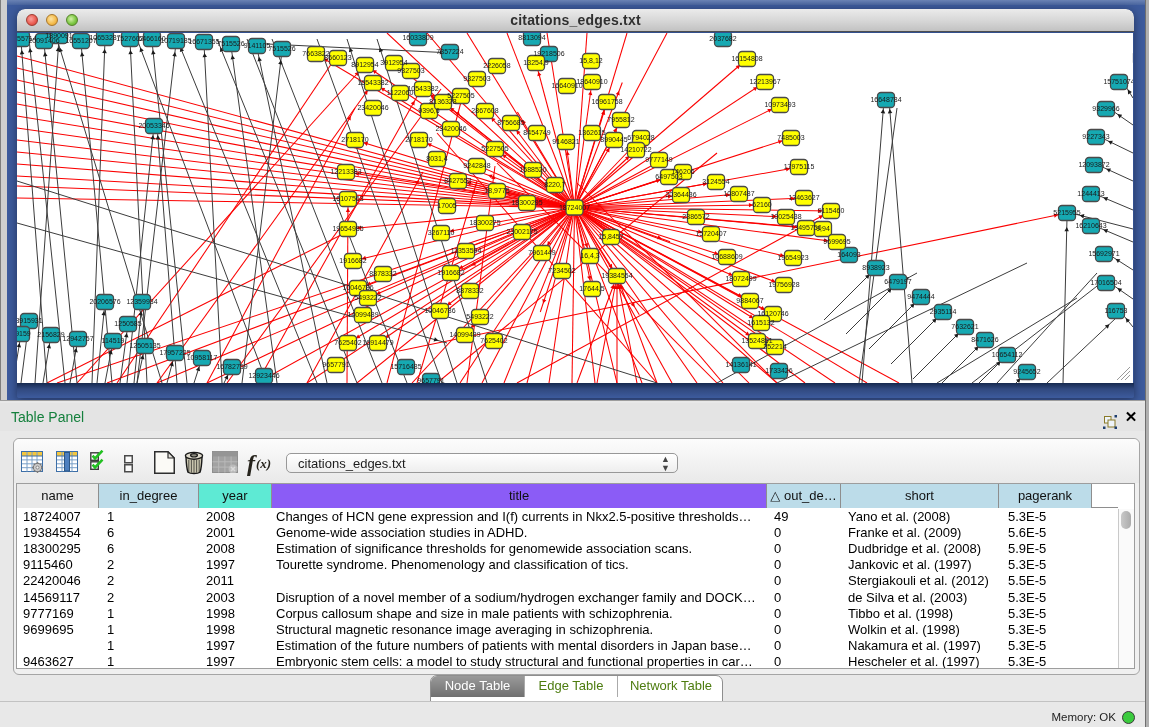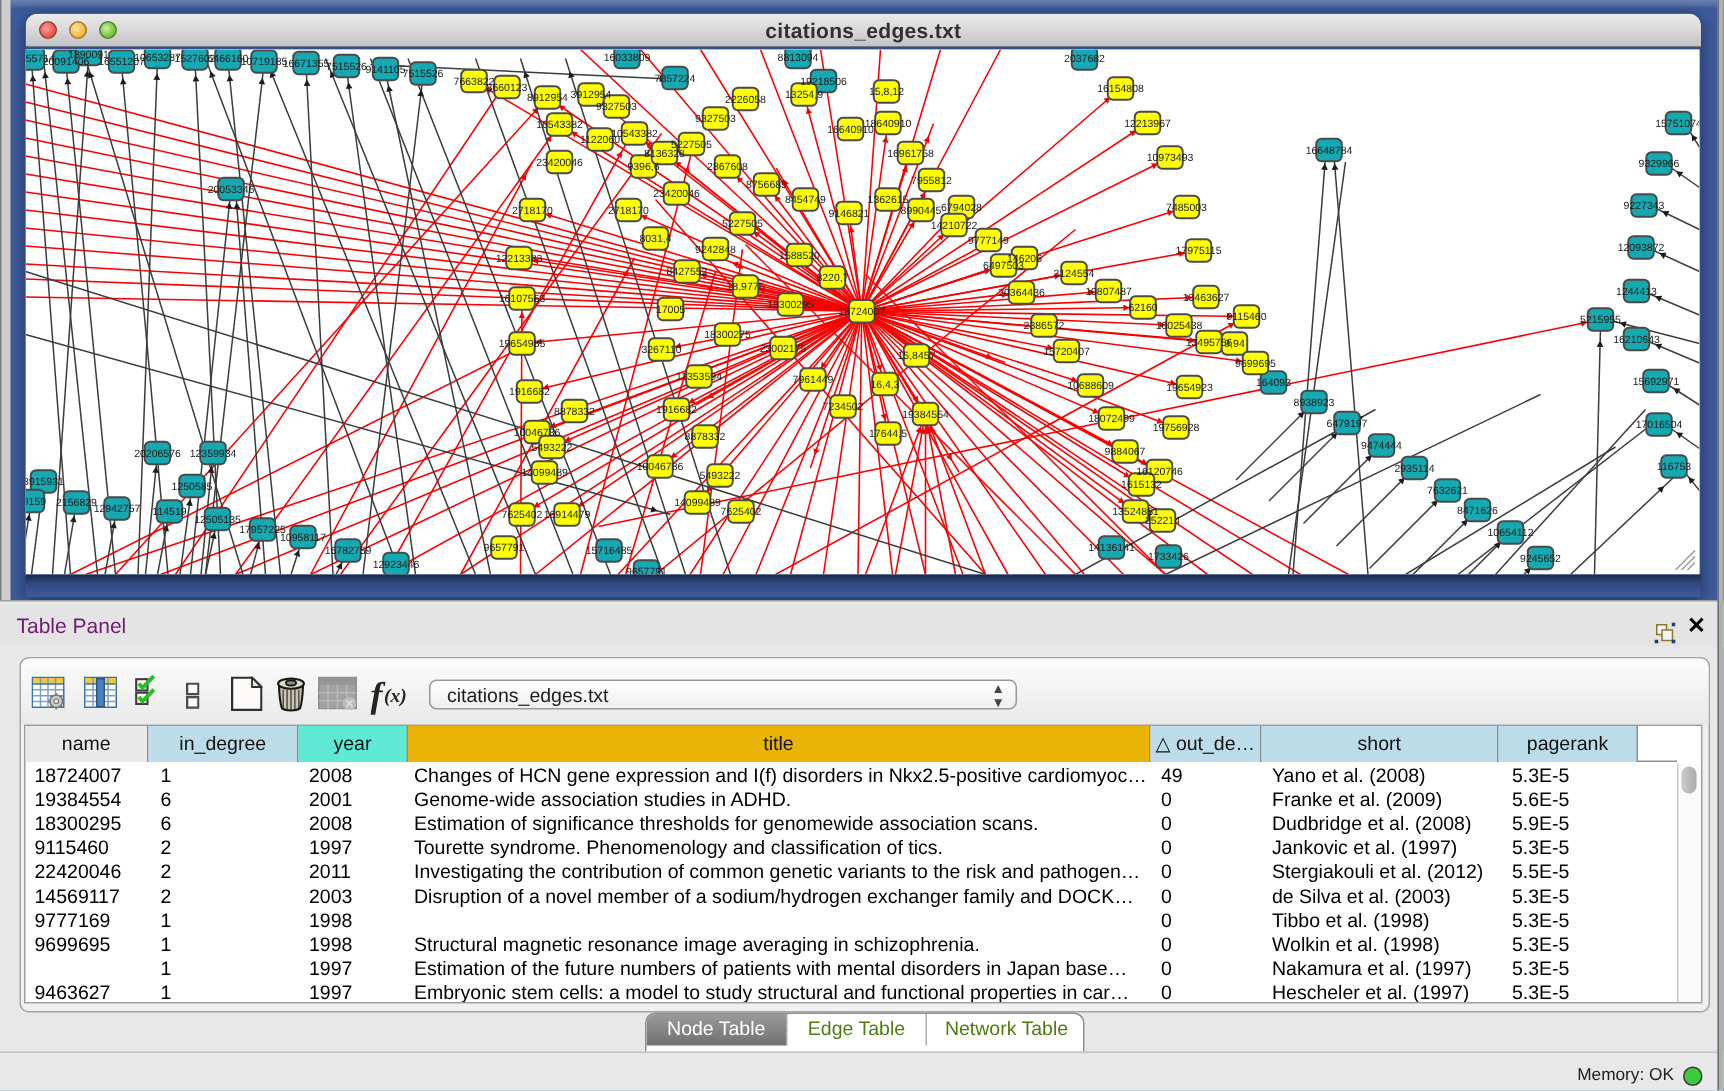--- a/index.html
+++ b/index.html
@@ -29,21 +29,21 @@
   .winbottom { position:absolute; left:0; top:374px; width:100%; height:15px;
                background:linear-gradient(#16294f,#31497f 40%,#3d5b9d); }
   .rightedge { position:absolute; right:0; top:0; width:4px; height:727px;
                background:#b0b0b0; border-left:1px solid #6f6f6f; z-index:50; }
 
   
   .panel { position:absolute; left:0; top:400px; width:1149px; height:327px;
            background:#e8e8e8; border-top:1px solid #9d9d9d; }
   .caret { position:absolute; left:569px; top:-1px; width:0; height:0; color:#8a8a8a; font-size:9px; }
   .ptitle { position:absolute; left:0; top:2px; width:100%; height:28px; background:#e4e4e4; }
-  .ptitle span { position:absolute; left:11px; top:6px; font-size:14px; color:#701a75; }
+  .ptitle span { position:absolute; left:11px; top:6px; font-size:14px; color:#15803d; }
   .subpanel { position:absolute; left:13px; top:37px; width:1127px; height:237px;
               background:#f0f0f0; border:1px solid #a5a5a5; border-radius:6px;
               box-shadow:inset 0 1px 0 #fff; }
   .toolbar { position:absolute; left:0; top:0; width:100%; height:44px;
              background:linear-gradient(#fcfcfc,#e9e9e9); border-radius:6px 6px 0 0; }
   .combo { position:absolute; left:272px; top:14px; width:392px; height:20px;
            background:linear-gradient(#ffffff,#eeeeee); border:1px solid #989898;
            border-radius:5px; font-size:13px; color:#1c1c1c; }
   .combo .ctext { position:absolute; left:11px; top:2px; }
   .combo .arr { position:absolute; right:7px; top:1px; font-size:9px; color:#444; line-height:9px; }
@@ -865,30 +865,30 @@
         <div class="combo">
           <span class="ctext">citations_edges.txt</span>
           <span class="arr">▲<br>▼</span>
         </div>
       </div>
       <div class="tbl">
         <div class="hrow">
           <div class="hcell" style="left:0px;width:82px;background:#e9e9e9;">name</div>
           <div class="hcell" style="left:82px;width:100px;background:#bcdce9;">in_degree</div>
           <div class="hcell" style="left:182px;width:73px;background:#5eead4;">year</div>
-          <div class="hcell" style="left:255px;width:495px;background:#eab308;">title</div>
+          <div class="hcell" style="left:255px;width:495px;background:#8b5cf6;">title</div>
           <div class="hcell" style="left:750px;width:74px;background:#bcdce9;">△ out_de…</div>
           <div class="hcell" style="left:824px;width:158px;background:#bcdce9;">short</div>
           <div class="hcell" style="left:982px;width:93px;background:#bcdce9;">pagerank</div>
         </div>
         <div class="row" style="top:25.0px;">
           <div class="c" style="left:6px;width:76px;">18724007</div>
           <div class="c" style="left:90px;width:92px;">1</div>
           <div class="c" style="left:189px;width:66px;">2008</div>
-          <div class="c" style="left:259px;width:491px;">Changes of HCN gene expression and I(f) disorders in Nkx2.5-positive cardiomyoc…</div>
+          <div class="c" style="left:259px;width:491px;">Changes of HCN gene expression and I(f) currents in Nkx2.5-positive thresholds…</div>
           <div class="c" style="left:757px;width:67px;">49</div>
           <div class="c" style="left:831px;width:151px;">Yano et al. (2008)</div>
           <div class="c" style="left:991px;width:84px;">5.3E-5</div>
         </div>
         <div class="row" style="top:41.1px;">
           <div class="c" style="left:6px;width:76px;">19384554</div>
           <div class="c" style="left:90px;width:92px;">6</div>
           <div class="c" style="left:189px;width:66px;">2001</div>
           <div class="c" style="left:259px;width:491px;">Genome-wide association studies in ADHD.</div>
           <div class="c" style="left:757px;width:67px;">0</div>
@@ -910,38 +910,38 @@
           <div class="c" style="left:189px;width:66px;">1997</div>
           <div class="c" style="left:259px;width:491px;">Tourette syndrome. Phenomenology and classification of tics.</div>
           <div class="c" style="left:757px;width:67px;">0</div>
           <div class="c" style="left:831px;width:151px;">Jankovic et al. (1997)</div>
           <div class="c" style="left:991px;width:84px;">5.3E-5</div>
         </div>
         <div class="row" style="top:89.4px;">
           <div class="c" style="left:6px;width:76px;">22420046</div>
           <div class="c" style="left:90px;width:92px;">2</div>
           <div class="c" style="left:189px;width:66px;">2011</div>
-          <div class="c" style="left:259px;width:491px;">Investigating the contribution of common genetic variants to the risk and pathogen…</div>
           <div class="c" style="left:757px;width:67px;">0</div>
           <div class="c" style="left:831px;width:151px;">Stergiakouli et al. (2012)</div>
           <div class="c" style="left:991px;width:84px;">5.5E-5</div>
         </div>
         <div class="row" style="top:105.5px;">
           <div class="c" style="left:6px;width:76px;">14569117</div>
           <div class="c" style="left:90px;width:92px;">2</div>
           <div class="c" style="left:189px;width:66px;">2003</div>
           <div class="c" style="left:259px;width:491px;">Disruption of a novel member of a sodium/hydrogen exchanger family and DOCK…</div>
           <div class="c" style="left:757px;width:67px;">0</div>
           <div class="c" style="left:831px;width:151px;">de Silva et al. (2003)</div>
           <div class="c" style="left:991px;width:84px;">5.3E-5</div>
         </div>
         <div class="row" style="top:121.6px;">
           <div class="c" style="left:6px;width:76px;">9777169</div>
           <div class="c" style="left:90px;width:92px;">1</div>
           <div class="c" style="left:189px;width:66px;">1998</div>
+          <div class="c" style="left:259px;width:491px;">Corpus callosum shape and size in male patients with schizophrenia.</div>
           <div class="c" style="left:757px;width:67px;">0</div>
           <div class="c" style="left:831px;width:151px;">Tibbo et al. (1998)</div>
           <div class="c" style="left:991px;width:84px;">5.3E-5</div>
         </div>
         <div class="row" style="top:137.7px;">
           <div class="c" style="left:6px;width:76px;">9699695</div>
           <div class="c" style="left:90px;width:92px;">1</div>
           <div class="c" style="left:189px;width:66px;">1998</div>
           <div class="c" style="left:259px;width:491px;">Structural magnetic resonance image averaging in schizophrenia.</div>
           <div class="c" style="left:757px;width:67px;">0</div>

